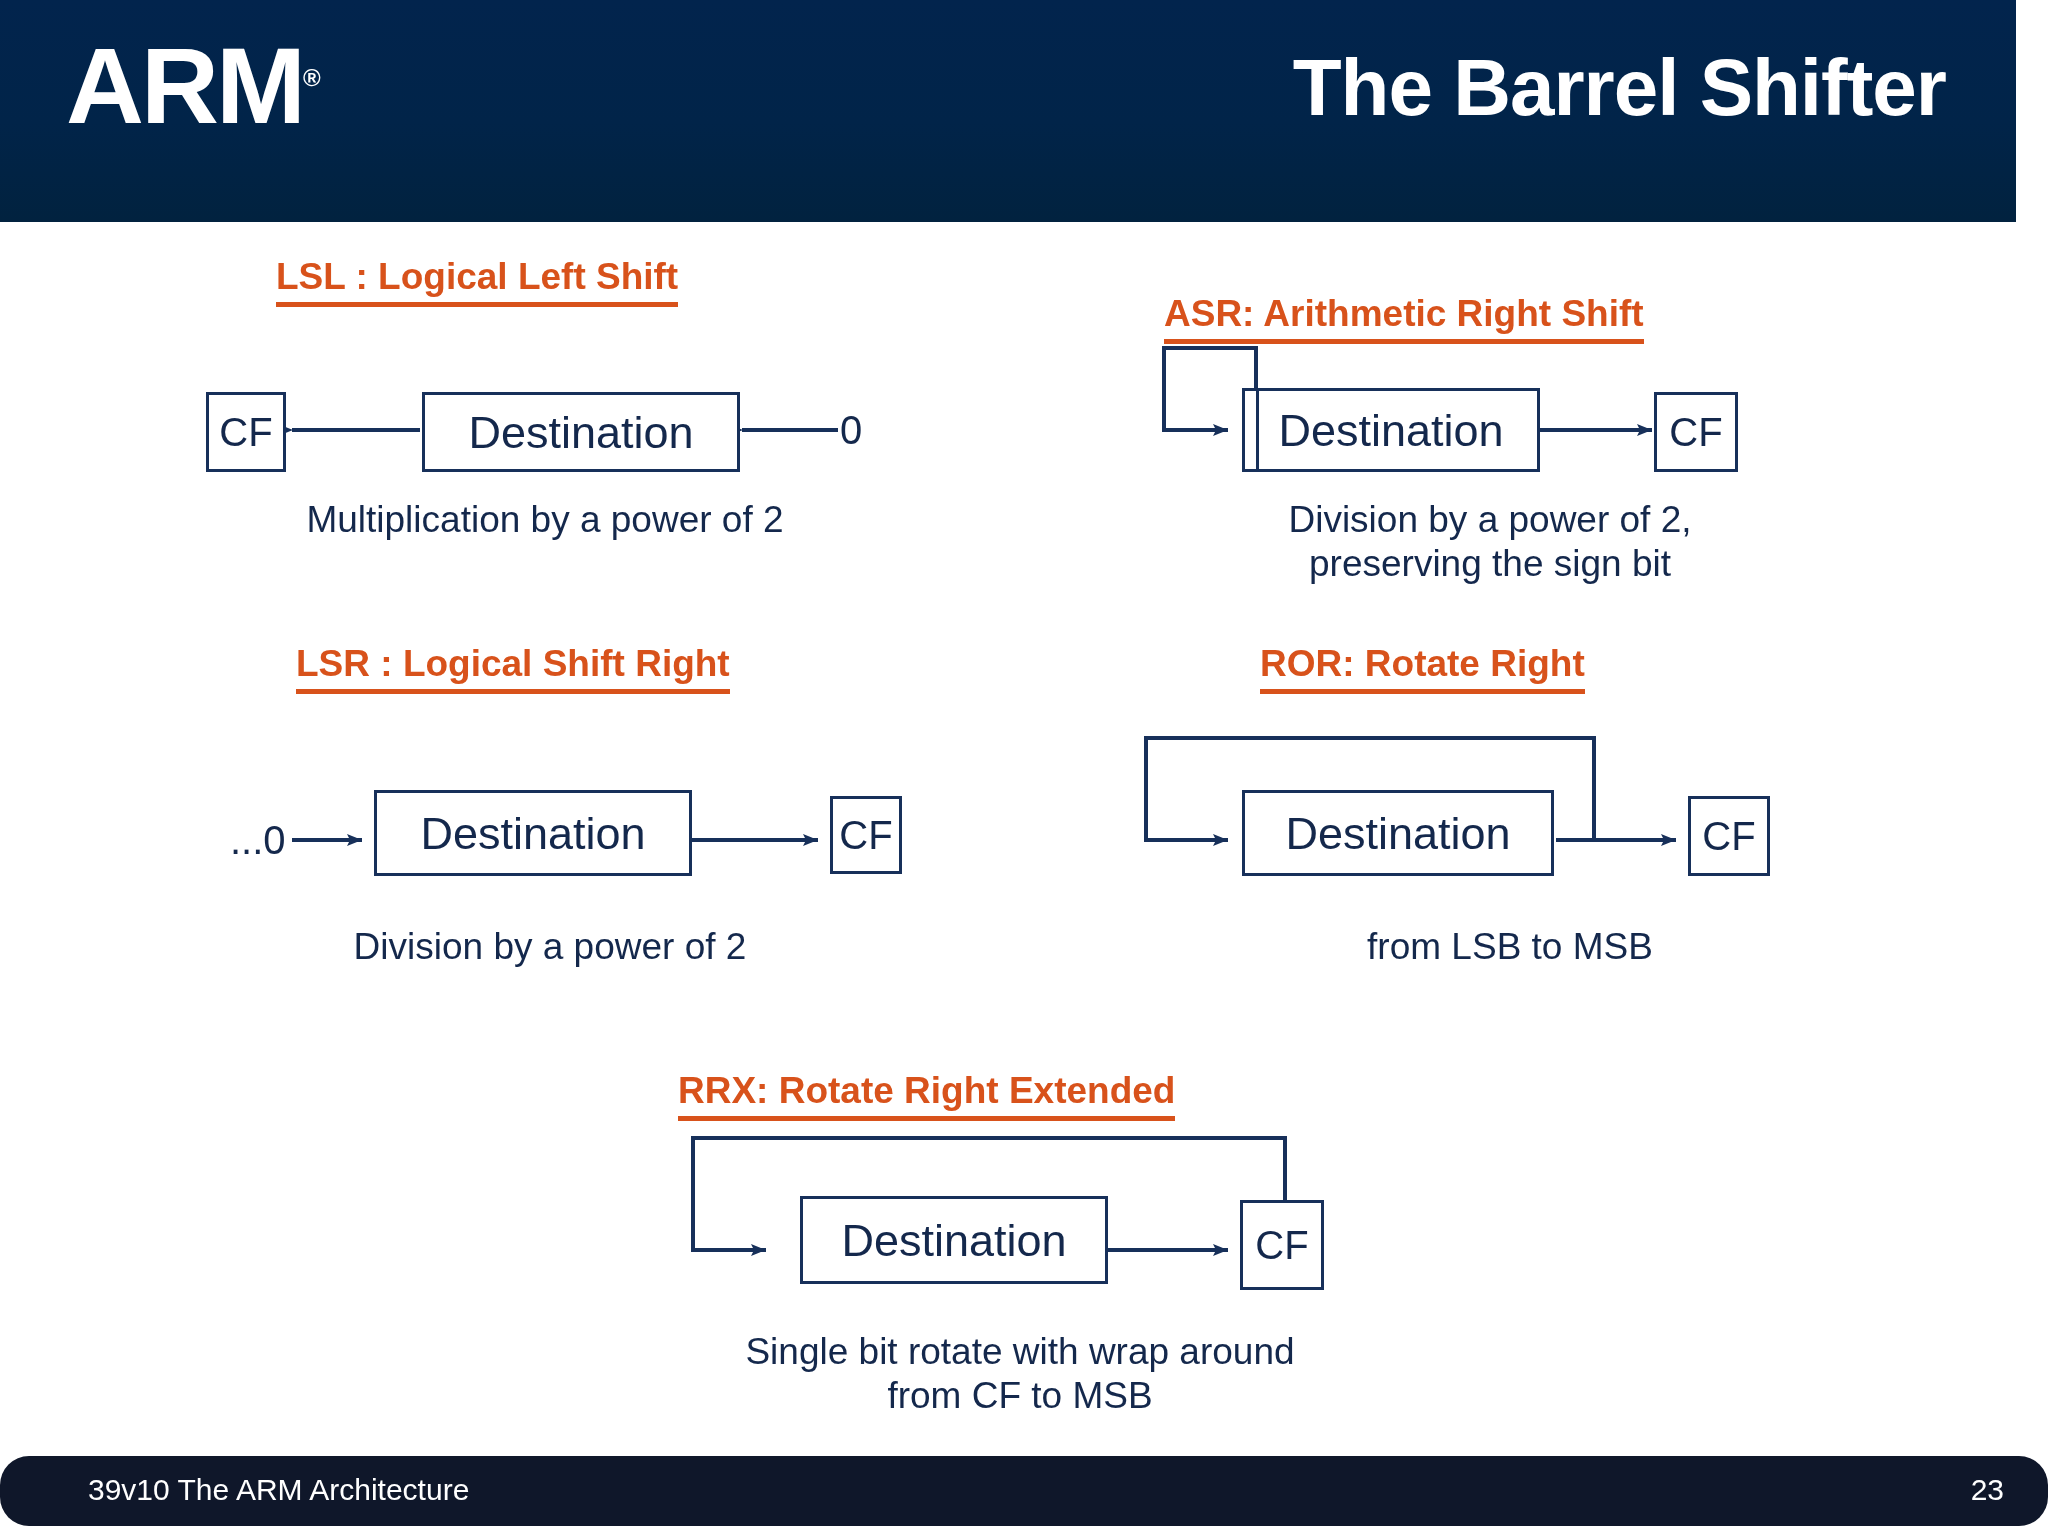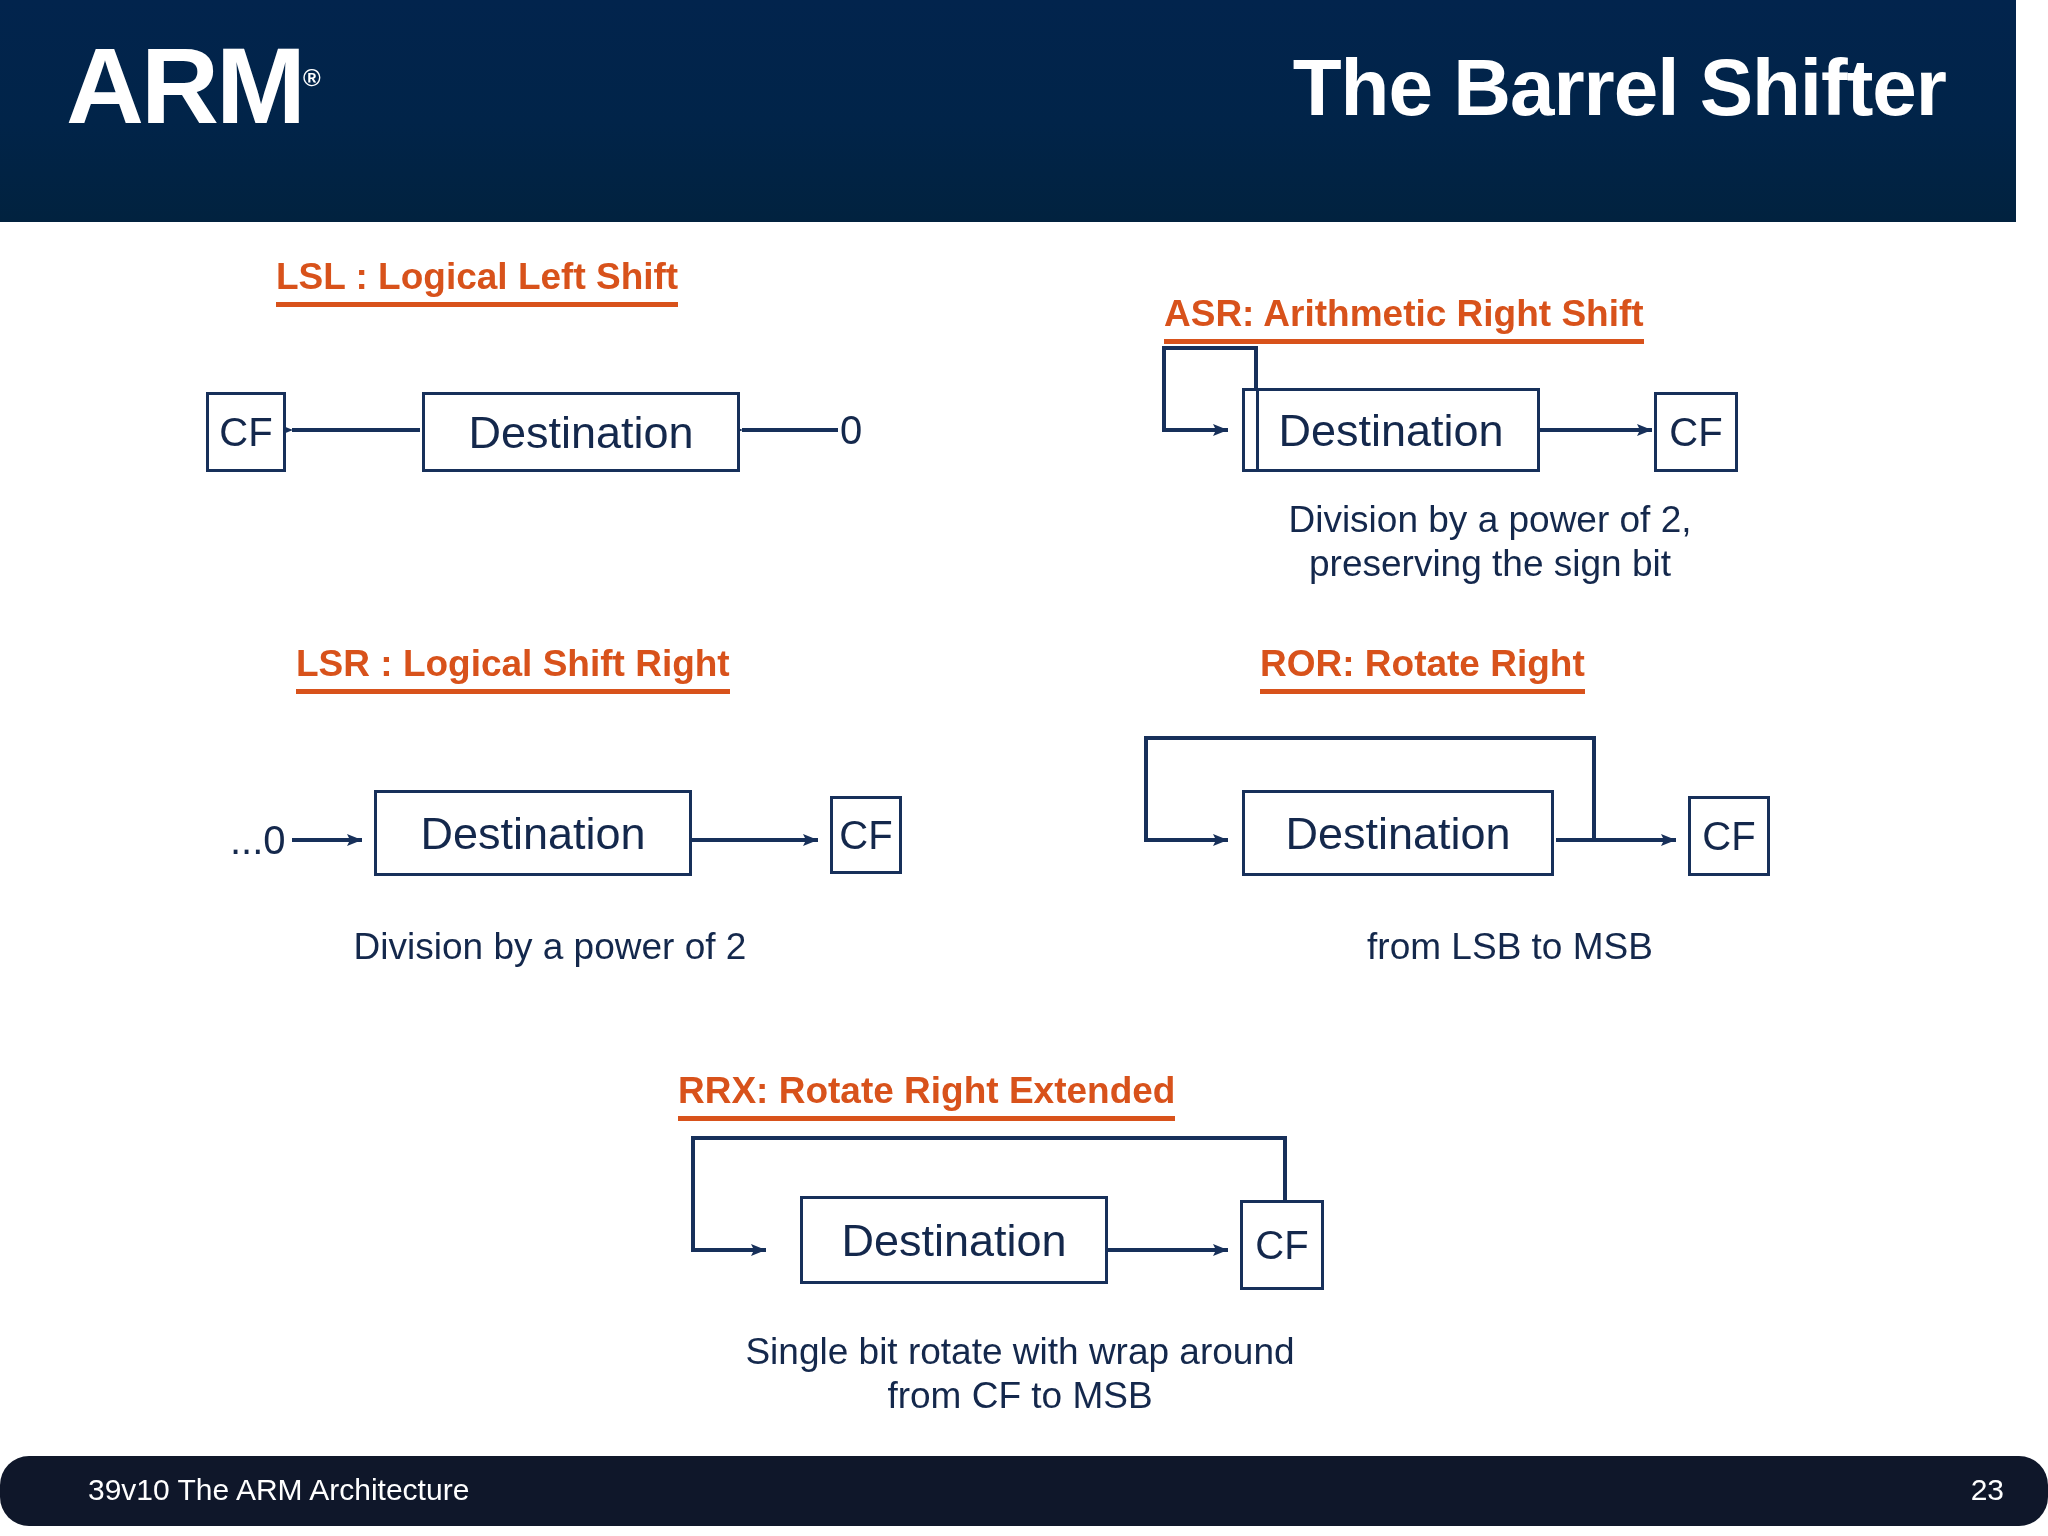--- a/index.html
+++ b/index.html
@@ -173,20 +173,21 @@
   </svg>
 
   <div class="sec-title" style="left:276px; top:258px;">LSL : Logical Left Shift</div>
   <div class="box cf" style="left:206px; top:392px; width:80px; height:80px;">
       <span>CF</span>
     </div>
   <div class="box" style="left:422px; top:392px; width:318px; height:80px;">
       <span>Destination</span>
     </div>
   <div class="plain-label" style="left:840px; top:408px;">0</div>
+  <div class="caption" style="left:205px; top:498px; width:680px;"><span>Multiplication by a power of 2</span></div>
 
   <div class="sec-title" style="left:1164px; top:268px;margin-top:27px;">ASR: Arithmetic Right Shift</div>
   <div class="box" style="left:1242px; top:388px; width:298px; height:84px;">
       <span>Destination</span>
     </div>
   <div style="position:absolute; left:1256px; top:388px; width:3px; height:84px; background:#17305a;"></div>
   <div class="box cf" style="left:1654px; top:392px; width:84px; height:80px;">
       <span>CF</span>
     </div>
   <div class="caption" style="left:1060px; top:498px; width:860px;">

